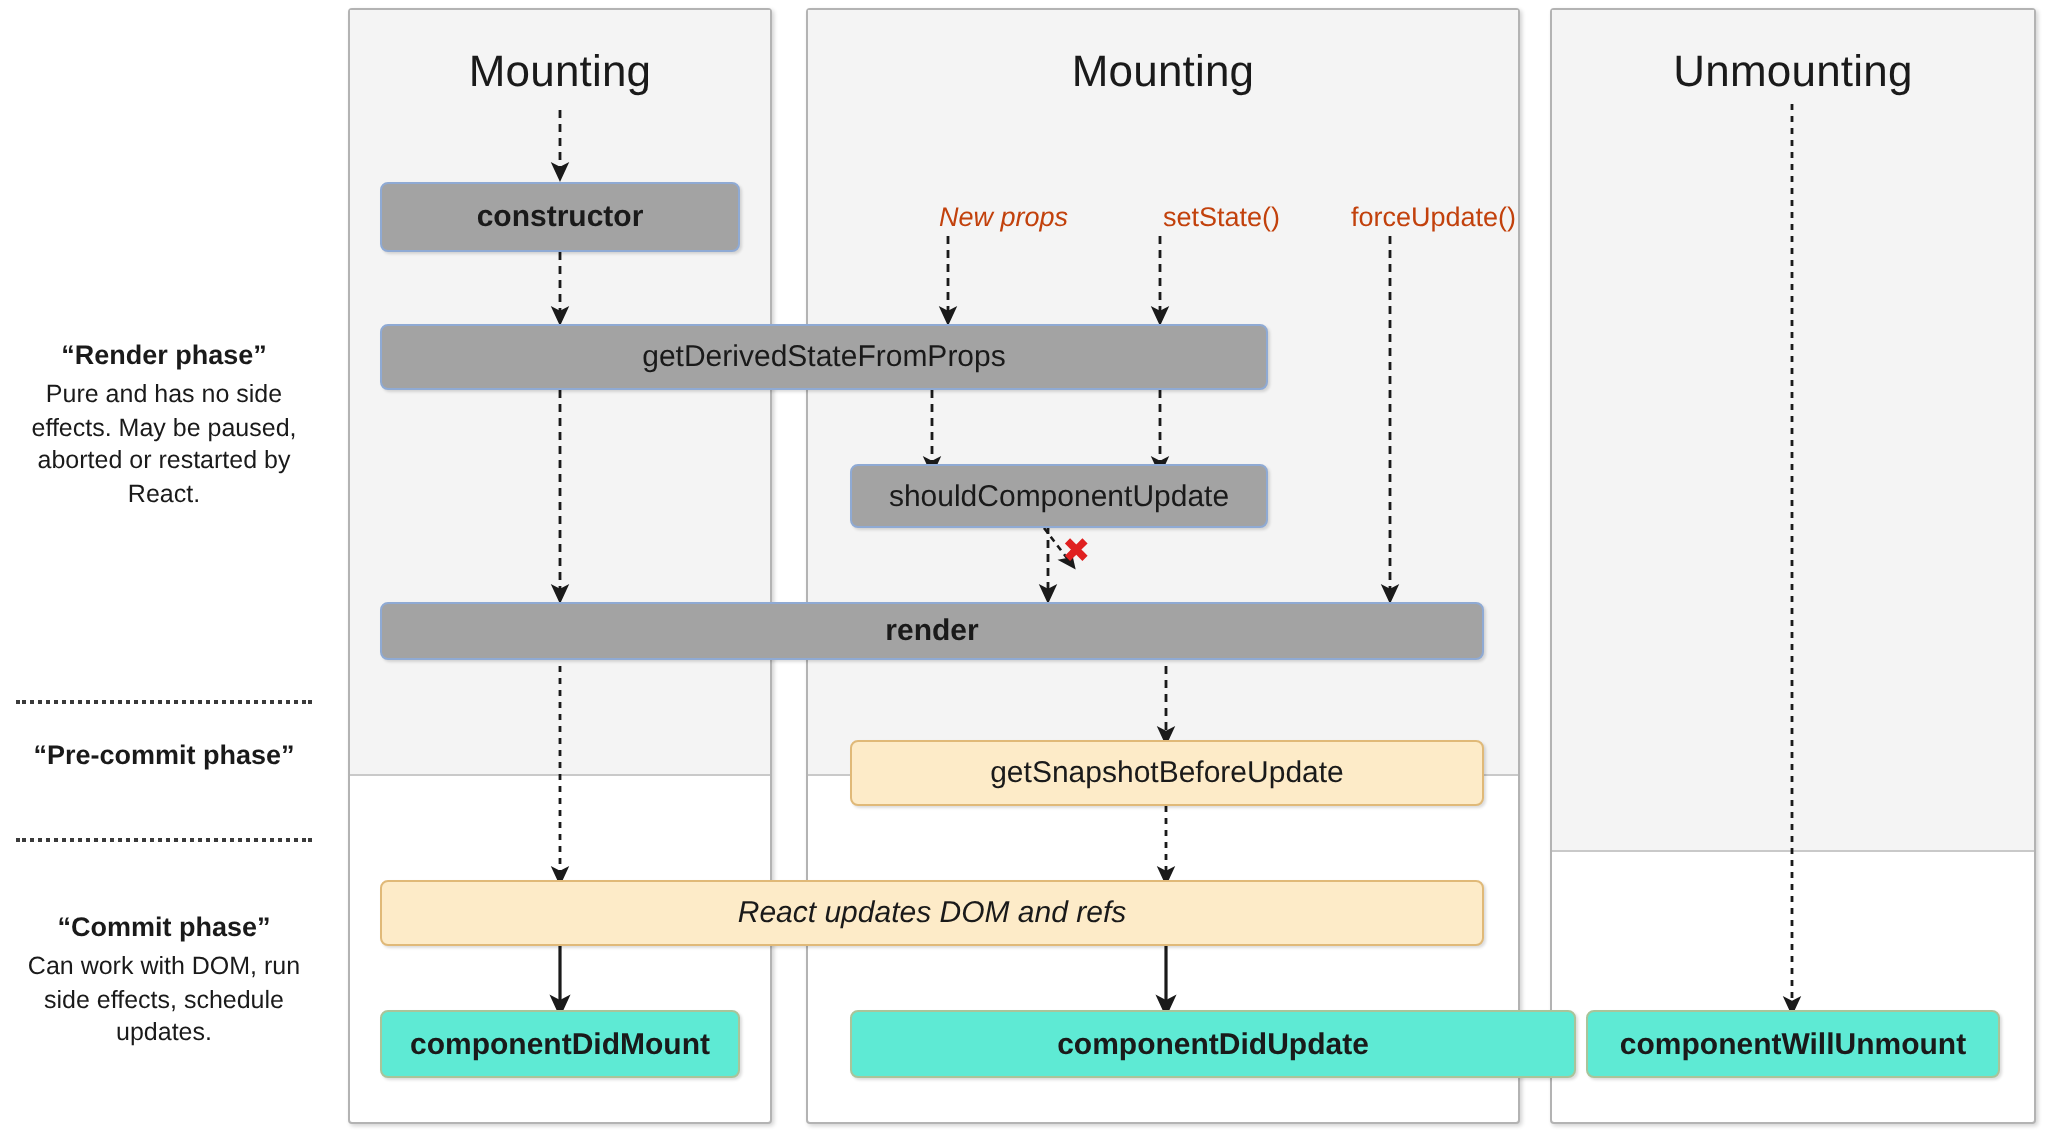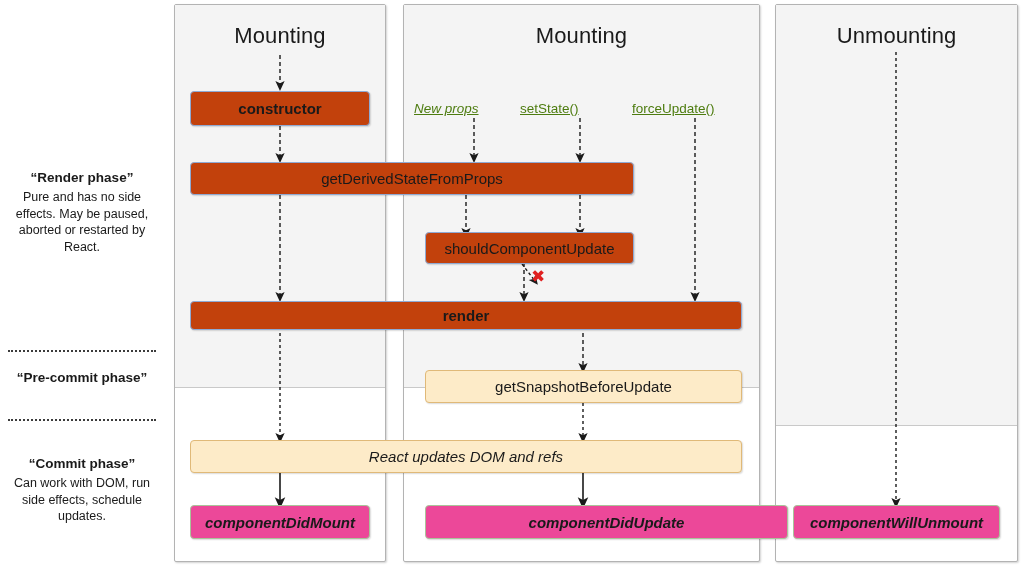--- a/index.html
+++ b/index.html
@@ -63,35 +63,34 @@
     display: flex;
     align-items: center;
     justify-content: center;
     border-radius: 4px;
     font-size: 15px;
     color: #1a1a1a;
     text-align: center;
     box-shadow: 1px 1px 1.5px rgba(0,0,0,0.14);
     z-index: 6;
   }
-  .box.blue   { background: #c2410c; border: 1px solid #8faad4; }
+  .box.blue   { background: #a3a3a3; border: 1px solid #8faad4; }
   .box.orange { background: #fdebc8; border: 1px solid #e0b978; }
-  .box.green  { background: #ec4899; border: 1px solid #a9c49a; font-style: italic; }
+  .box.green  { background: #5eead4; border: 1px solid #a9c49a; }
   .box.bold   { font-weight: bold; }
   .box.italic { font-style: italic; }
 
   
   .trigger {
     position: absolute;
-    text-align: left;
+    text-align: right;
     font-size: 13.5px;
-    color: #4d7c0f;
+    color: #c2410c;
     white-space: nowrap;
     z-index: 5;
-    text-decoration: underline;
   }
   .trigger.italic { font-style: italic; }
 
   
   .conn { position: absolute; z-index: 2; }
   .xmark {
     position: absolute;
     color: #e02020;
     font-size: 17px;
     font-weight: bold;

